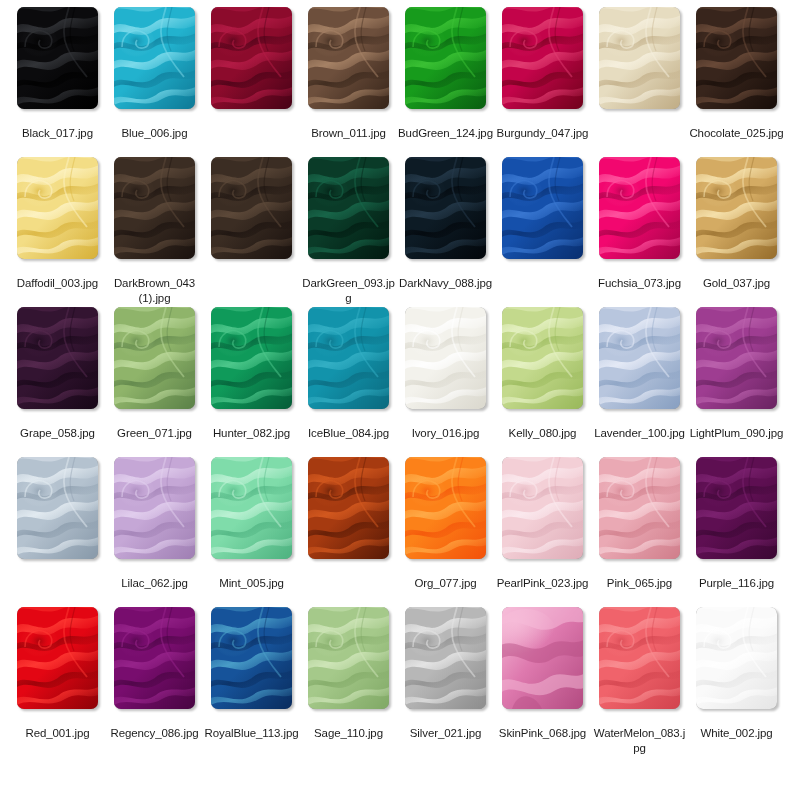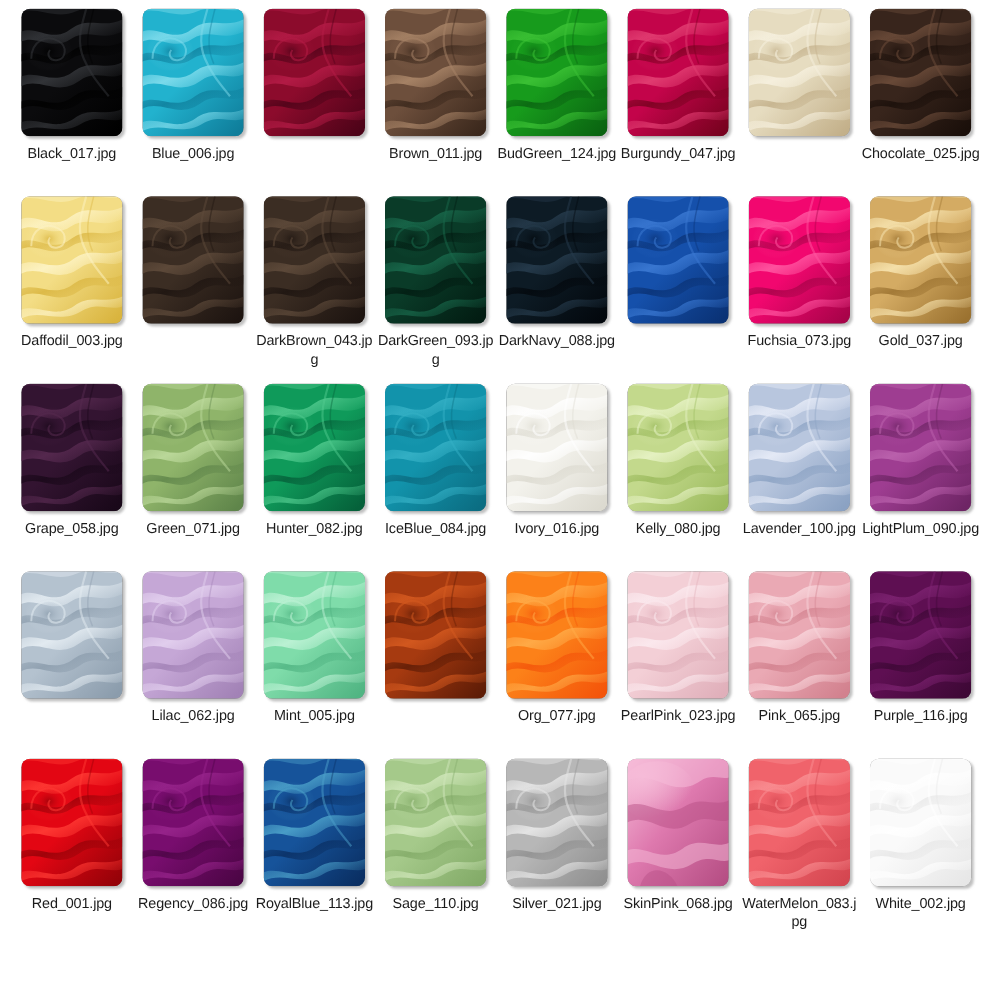--- a/index.html
+++ b/index.html
@@ -52,21 +52,21 @@
     background: #888;
   }
 
   .thumb svg {
     display: block;
     width: 81px;
     height: 102px;
   }
 
   .file-label {
-    margin-top: 7px;
+    margin-top: 17px;
     width: 95px;
     text-align: center;
     font-family: "Liberation Sans", sans-serif;
     font-size: 11.5px;
     line-height: 14.5px;
     color: #1c1c1c;
     word-break: break-all;
     overflow-wrap: anywhere;
     letter-spacing: -0.1px;
   }
@@ -484,20 +484,21 @@
   <path d="M-6,66 C12,50 26,72 46,58 C62,46 72,62 88,48 L88,38 C70,54 58,38 42,50 C24,64 10,44 -6,58 Z" fill="url(#g9h)"></path>
   <path d="M-6,84 C12,68 26,90 46,76 C62,64 72,80 88,66 L88,58 C70,74 58,58 42,70 C24,84 10,64 -6,78 Z" fill="url(#g9s)"></path>
   <path d="M-6,102 C12,86 28,104 48,92 C64,82 74,96 88,84 L88,76 C70,90 58,76 42,88 C24,100 10,82 -6,94 Z" fill="url(#g9h)" opacity="0.8"></path>
   <ellipse cx="22" cy="34" rx="19" ry="16" fill="url(#g9w)"></ellipse>
   <path d="M8,40 C8,26 20,20 30,26 C37,30 36,40 29,41 C23,42 20,37 23,33" fill="none" stroke="#5e4a3a" stroke-width="1.6" opacity="0.55"></path>
   <path d="M52,0 C48,14 44,26 50,40 C55,52 62,60 70,70" fill="none" stroke="#5e4a3a" stroke-width="1.8" opacity="0.5"></path>
   <path d="M58,0 C54,16 50,28 57,44" fill="none" stroke="#1d1410" stroke-width="1.2" opacity="0.4"></path>
 </svg>
         </div>
       </div>
+      <div class="file-label">DarkBrown_043 (1).jpg</div>
     </div>
     <div class="file-cell">
       <div class="thumb-wrap">
         <div class="thumb">
 <svg viewBox="0 0 81 102" preserveAspectRatio="none">
   <defs>
     <linearGradient id="g10a" x1="0.1" y1="0" x2="0.9" y2="1">
       <stop offset="0%" stop-color="#3b2d23"></stop>
       <stop offset="50%" stop-color="#3b2d23"></stop>
       <stop offset="100%" stop-color="#1d1410"></stop>
@@ -525,21 +526,20 @@
   <path d="M-6,66 C12,50 26,72 46,58 C62,46 72,62 88,48 L88,38 C70,54 58,38 42,50 C24,64 10,44 -6,58 Z" fill="url(#g10h)"></path>
   <path d="M-6,84 C12,68 26,90 46,76 C62,64 72,80 88,66 L88,58 C70,74 58,58 42,70 C24,84 10,64 -6,78 Z" fill="url(#g10s)"></path>
   <path d="M-6,102 C12,86 28,104 48,92 C64,82 74,96 88,84 L88,76 C70,90 58,76 42,88 C24,100 10,82 -6,94 Z" fill="url(#g10h)" opacity="0.8"></path>
   <ellipse cx="22" cy="34" rx="19" ry="16" fill="url(#g10w)"></ellipse>
   <path d="M8,40 C8,26 20,20 30,26 C37,30 36,40 29,41 C23,42 20,37 23,33" fill="none" stroke="#5e4a3a" stroke-width="1.6" opacity="0.55"></path>
   <path d="M52,0 C48,14 44,26 50,40 C55,52 62,60 70,70" fill="none" stroke="#5e4a3a" stroke-width="1.8" opacity="0.5"></path>
   <path d="M58,0 C54,16 50,28 57,44" fill="none" stroke="#1d1410" stroke-width="1.2" opacity="0.4"></path>
 </svg>
         </div>
       </div>
-      <div class="file-label">DarkBrown_043.jpg</div>
     </div>
     <div class="file-cell">
       <div class="thumb-wrap">
         <div class="thumb">
 <svg viewBox="0 0 81 102" preserveAspectRatio="none">
   <defs>
     <linearGradient id="g11a" x1="0.1" y1="0" x2="0.9" y2="1">
       <stop offset="0%" stop-color="#0a3b28"></stop>
       <stop offset="50%" stop-color="#0a3b28"></stop>
       <stop offset="100%" stop-color="#021c12"></stop>

